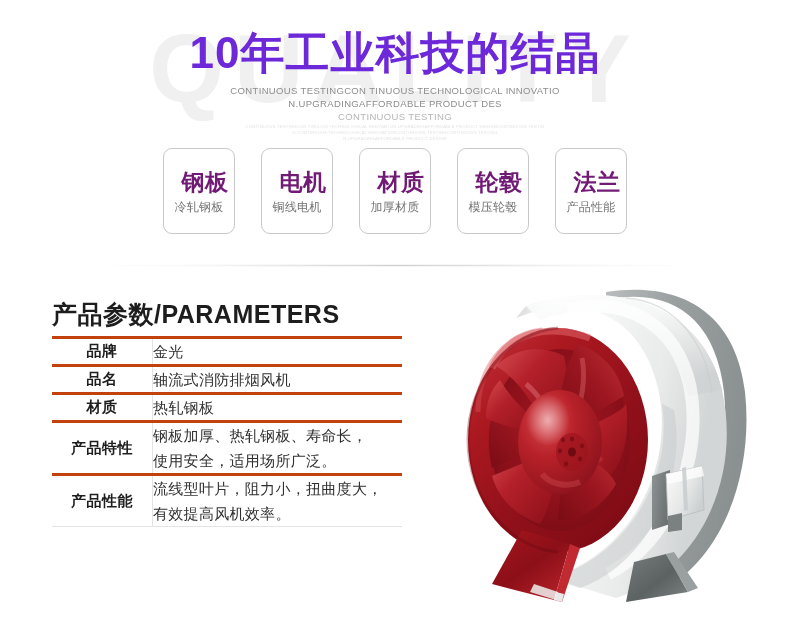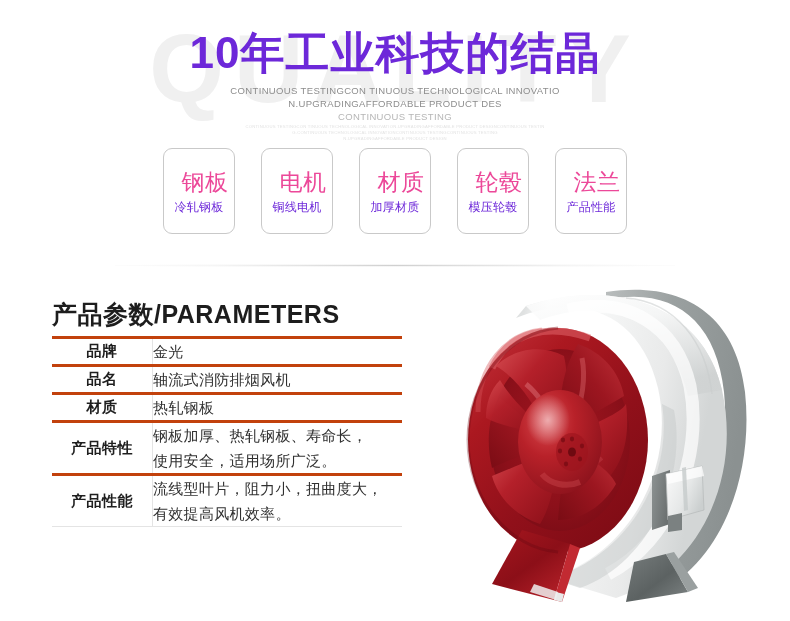--- a/index.html
+++ b/index.html
@@ -98,29 +98,29 @@
     background: #ffffff;
     display: flex;
     flex-direction: column;
     align-items: center;
     justify-content: center;
     padding-top: 2px;
   }
   .badge-title {
     font-size: 23px;
     line-height: 30px;
-    font-weight: 400;
-    color: #ec4899;
+    font-weight: 700;
+    color: #701a75;
     letter-spacing: .5px;
     margin-left: 12px;
   }
   .badge-sub {
     font-size: 12px;
     line-height: 20px;
-    color: #6d28d9;
+    color: #737373;
     letter-spacing: .2px;
   }
 
   
   .divider {
     position: absolute;
     left: 115px;
     top: 264px;
     width: 560px;
     height: 3px;

